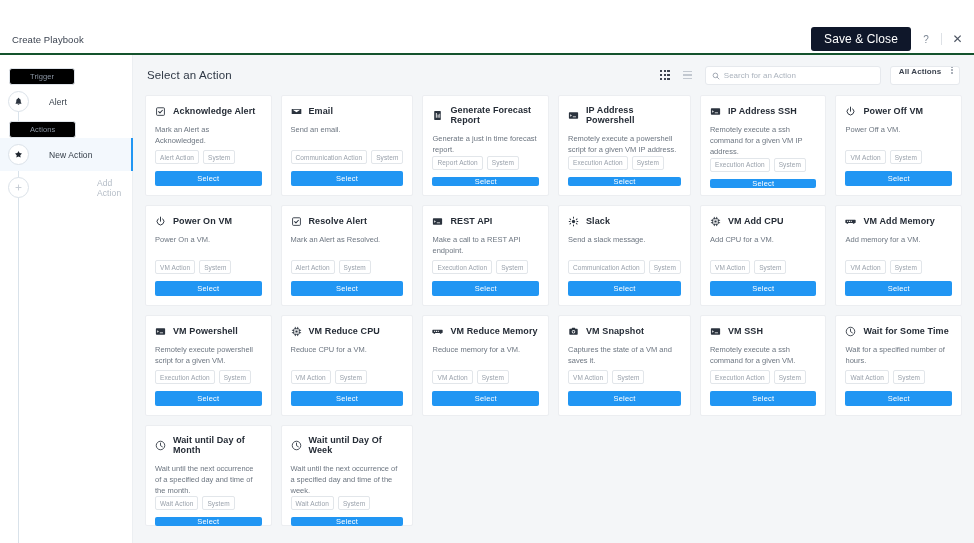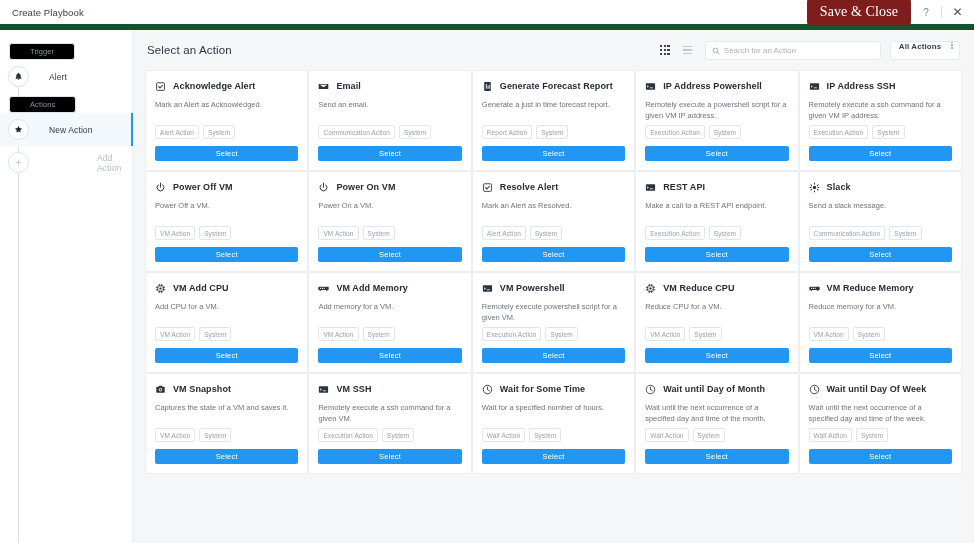--- a/index.html
+++ b/index.html
@@ -19,43 +19,44 @@
     display: flex;
     flex-direction: column;
     background: #ffffff;
   }
 
   
   .topbar {
     height: 30px;
     min-height: 30px;
     background: #ffffff;
-    border-bottom: 6px solid #14532d;
+    border-bottom: 2px solid #14532d;
     display: flex;
     align-items: center;
     justify-content: space-between;
     padding: 0 10px 0 12px;
+    margin-top: 25px;
   }
   .topbar-title {
     font-size: 9.5px;
     color: #3b4350;
     letter-spacing: .1px;
   }
   .topbar-right {
     display: flex;
     align-items: center;
     gap: 9px;
   }
   .save-close-btn {
-    background: #7f1d1d;
+    background: #0f172a;
     color: #ffffff;
     border: none;
     border-radius: 3px;
-    font-size: 14px;
-    font-family: Liberation Serif, serif;
+    font-size: 12px;
+    font-family: Liberation Sans, sans-serif;
     padding: 5px 13px;
     cursor: default;
     letter-spacing: .1px;
   }
   .help-btn {
     font-size: 10px;
     color: #7c8694;
     width: 12px;
     text-align: center;
     cursor: pointer;
@@ -244,21 +245,22 @@
     font-weight: bold;
     letter-spacing: .1px;
   }
   .kebab { display: flex; flex-direction: column; gap: 1.2px; align-items: center; }
   .kebab i { width: 1.6px; height: 1.6px; background: #9aa2ad; border-radius: 50%; display: block; }
 
   
   .grid {
     flex: 1;
     display: grid;
-    grid-template-columns: repeat(5, 1fr);
+    grid-template-columns: repeat(6, 1fr);
+    gap: 9px;
     align-content: start;
     padding-bottom: 10px;
     overflow: hidden;
   }
   .card {
     background: #ffffff;
     border: 1px solid #eceef1;
     border-radius: 2px;
     padding: 10px 9px 9px 9px;
     display: flex;

